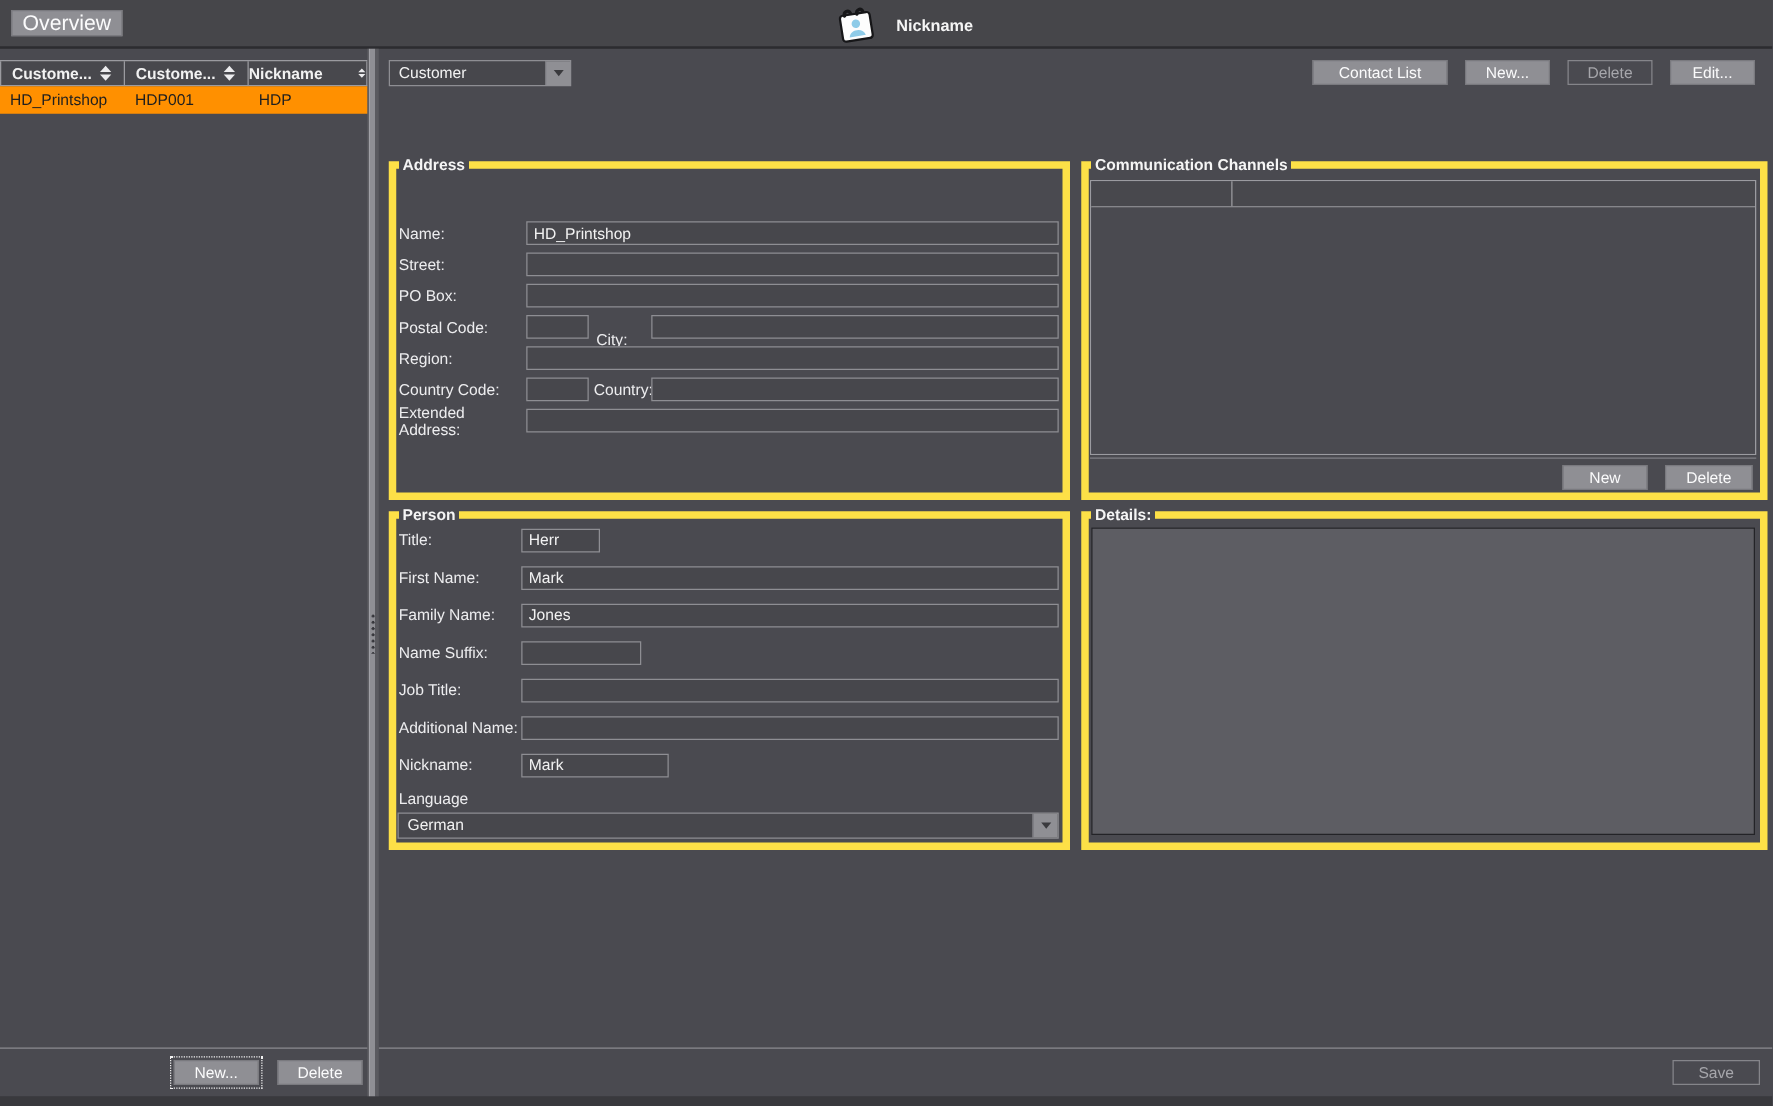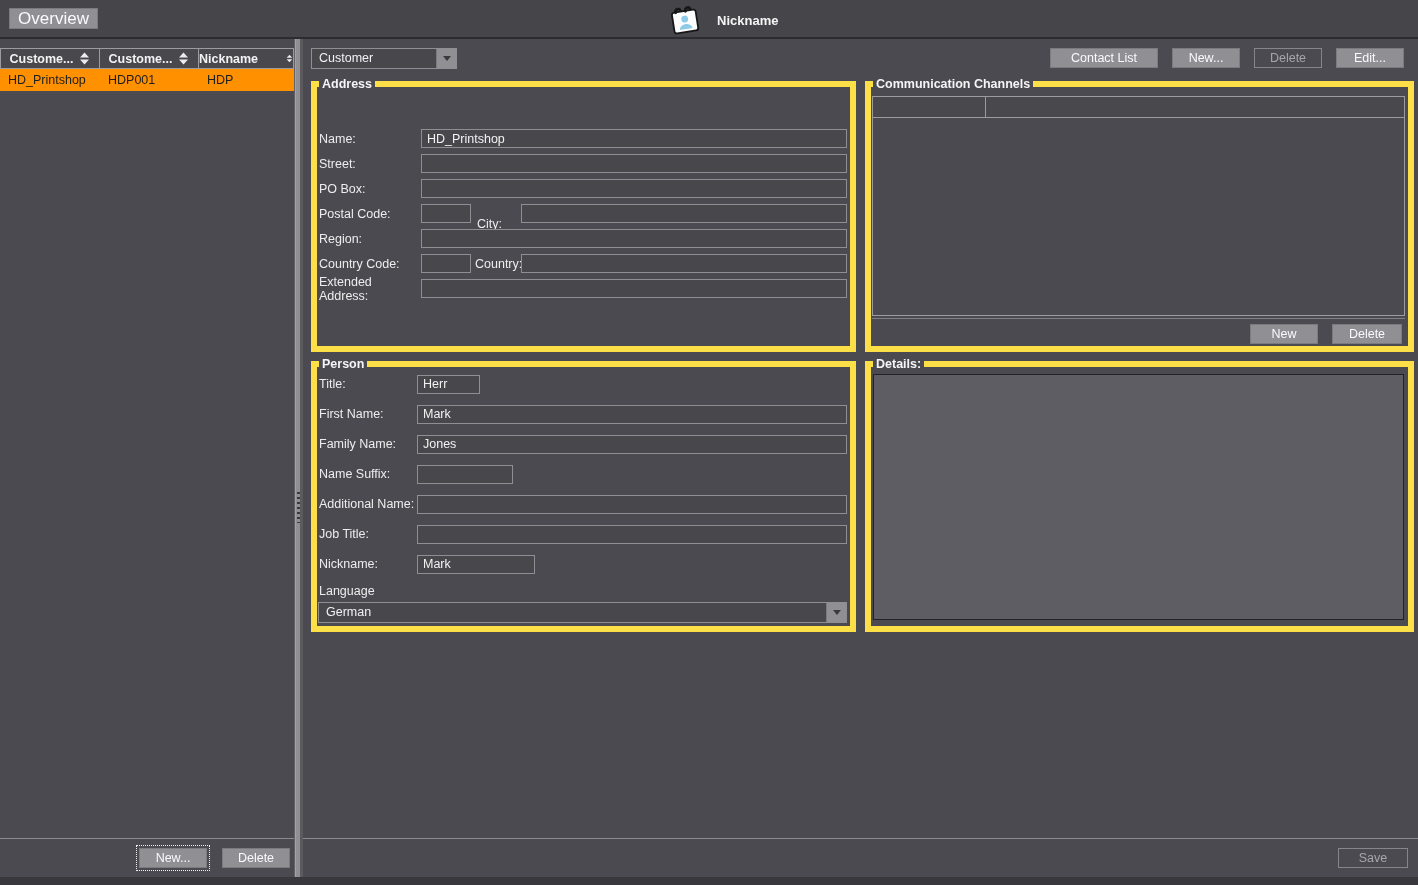--- a/index.html
+++ b/index.html
@@ -54,21 +54,21 @@
     width:9px; flex:0 0 9px; position:relative;
     background:linear-gradient(to right,#606065 0 1px,#a2a2a7 1px 2px,#8f8f94 2px 6px,#5a5a5f 6px 9px);
   }
   .grip {
     position:absolute; left:3px; top:452px; width:3px; height:32px;
     background-image:radial-gradient(circle at 1.5px 2px,#35353a 1.1px,transparent 1.3px);
     background-size:3px 5px;
   }
 
   
-  .main { flex:1 1 auto; display:flex; flex-direction:column; padding:9px 4px 0 8px; min-width:0; }
+  .main { flex:1 1 auto; display:flex; flex-direction:column; padding:9px 4px 0 8px; min-width:0;gap:48px; }
   .toolbar { height:22px; flex:0 0 22px; display:flex; justify-content:space-between; margin-bottom:7px; }
   .toolbar-right { display:flex; gap:14px; padding-right:10px; }
 
   .btn {
     height:20px; width:68px; background:#8f8f94; border:1px solid #7a7a7f;
     color:#fbfbfc; font-size:12.5px; display:flex; align-items:center; justify-content:center;
     cursor:default; flex:0 0 auto;
   }
   .btn.wide { width:108px; }
   .btn.w70 { width:70px; }
@@ -283,25 +283,25 @@
           </div>
           <div class="frow prow">
             <label class="lab-p">Family Name:</label>
             <input class="tf grow" type="text" value="Jones" style="">
           </div>
           <div class="frow prow">
             <label class="lab-p">Name Suffix:</label>
             <input class="tf w95" type="text" value="" style="">
           </div>
           <div class="frow prow">
+            <label class="lab-p">Job Title:</label>
+            <input class="tf grow" type="text" value="" style="">
+          </div>
+          <div class="frow prow">
             <label class="lab-p">Additional Name:</label>
-            <input class="tf grow" type="text" value="" style="">
-          </div>
-          <div class="frow prow">
-            <label class="lab-p">Job Title:</label>
             <input class="tf grow" type="text" value="" style="">
           </div>
           <div class="frow prow">
             <label class="lab-p">Nickname:</label>
             <input class="tf w118" type="text" value="Mark" style="">
           </div>
           <div class="lang-label">Language</div>
           <div class="combo full">
             <div class="combo-value">German</div>
             <div class="arrow-box">

